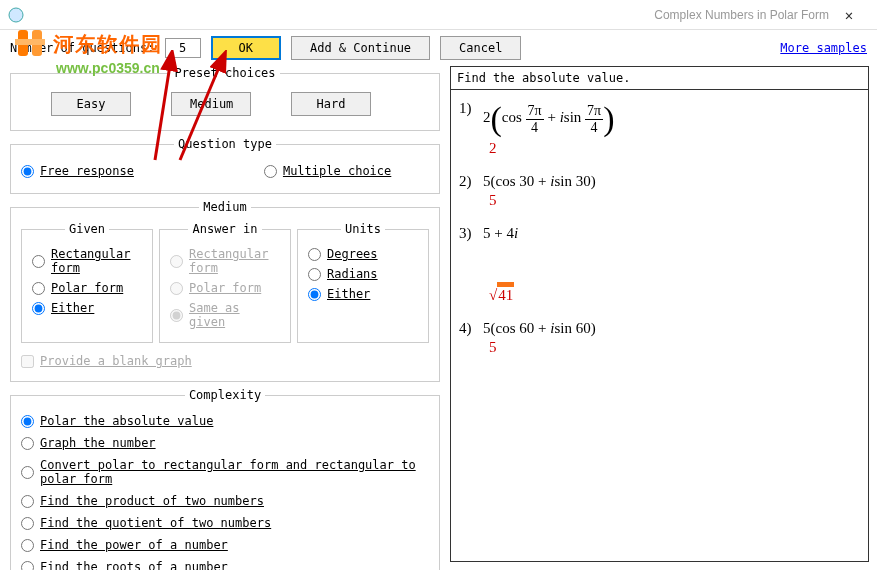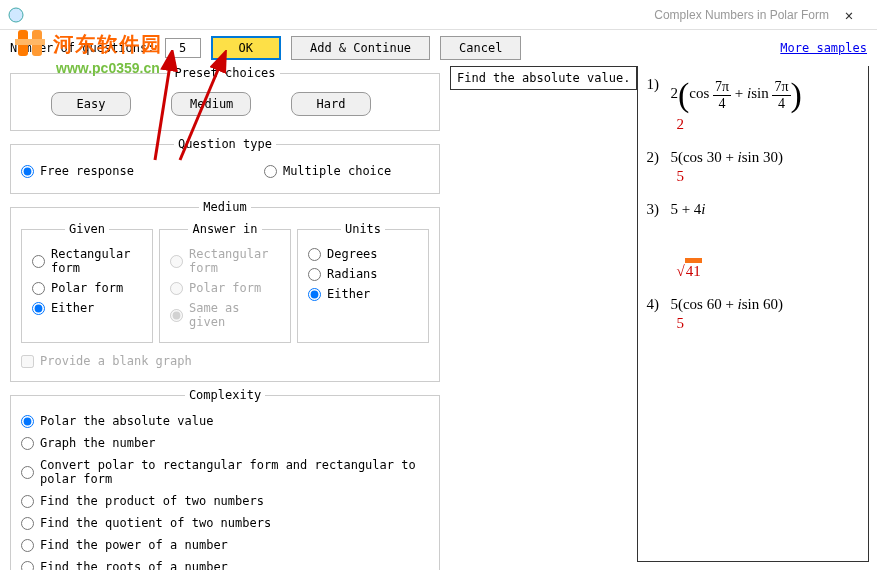--- a/index.html
+++ b/index.html
@@ -10,30 +10,30 @@
 .titlebar .close { width: 40px; text-align: center; font-size: 14px; color: #333; cursor: pointer; }
 .toolbar { height: 36px; display: flex; align-items: center; padding: 4px 10px; gap: 10px; }
 .toolbar label { }
 .toolbar input[type="text"] { width: 36px; height: 20px; text-align: center; border: 1px solid #999; font-family: inherit; font-size: 12px; }
 .btn { height: 24px; padding: 0 18px; border: 1px solid #999; background: #f0f0f0; font-family: inherit; font-size: 12px; cursor: pointer; }
 .btn.ok { background: #fde047; border: 2px solid #0078d7; padding: 0 26px; }
 .toolbar .spacer { flex: 1; }
 .link { color: #0000ee; text-decoration: underline; cursor: pointer; }
 .content { display: flex; height: calc(570px - 66px); }
 .left { width: 450px; padding: 0 10px 10px 10px; overflow-y: auto; }
-.right { flex: 1; padding: 0 8px 8px 0; display: flex; flex-direction: row; }
+.right { flex: 1; padding: 0 8px 8px 0; display: flex; flex-direction: column; }
 fieldset { border: 1px solid #ccc; margin-bottom: 6px; padding: 8px 10px 10px 10px; }
 legend { padding: 0 4px; font-size: 12px; text-align: center; }
 .preset-row { display: flex; gap: 40px; padding: 4px 30px; }
-.preset-row .btn { width: 80px; border-radius: 8px; }
+.preset-row .btn { width: 80px; }
 .qtype-row { display: flex; gap: 130px; padding: 2px 0; }
 .opt-cols { display: flex; gap: 0; }
 .opt-cols fieldset { flex: 1; margin-right: 6px; margin-bottom: 0; }
 .opt-cols fieldset:last-child { margin-right: 0; }
-.radio-item, .check-item { display: flex; align-items: center; gap: 6px; padding: 3px 0; cursor: pointer; }
+.radio-item, .check-item { display: flex; align-items: center; gap: 6px; padding: 3px 0; cursor: pointer; text-decoration: underline; }
 .radio-item input, .check-item input { margin: 0; }
 .radio-item.disabled { color: #aaa; }
 .complexity .radio-item { padding: 4px 0; }
 .preview-header { border: 1px solid #333; padding: 4px 6px; background: #fff; height: 24px; display:flex; align-items:center;}
 .preview-body { border: 1px solid #333; border-top: none; flex: 1; padding: 10px 8px; font-family: 'Times New Roman', serif; font-size: 15px; overflow-y: auto; background: #fff;}
 .q { margin-bottom: 16px; }
 .qnum { display: inline-block; width: 24px; vertical-align: top; }
 .qbody { display: inline-block; vertical-align: top; }
 .ans { color: #c00; margin-left: 30px; margin-top: 2px; font-size: 15px;}
 .watermark { position: absolute; top: 24px; left: 10px; font-family: Arial, sans-serif; font-weight: bold; pointer-events: none; z-index: 10; }

